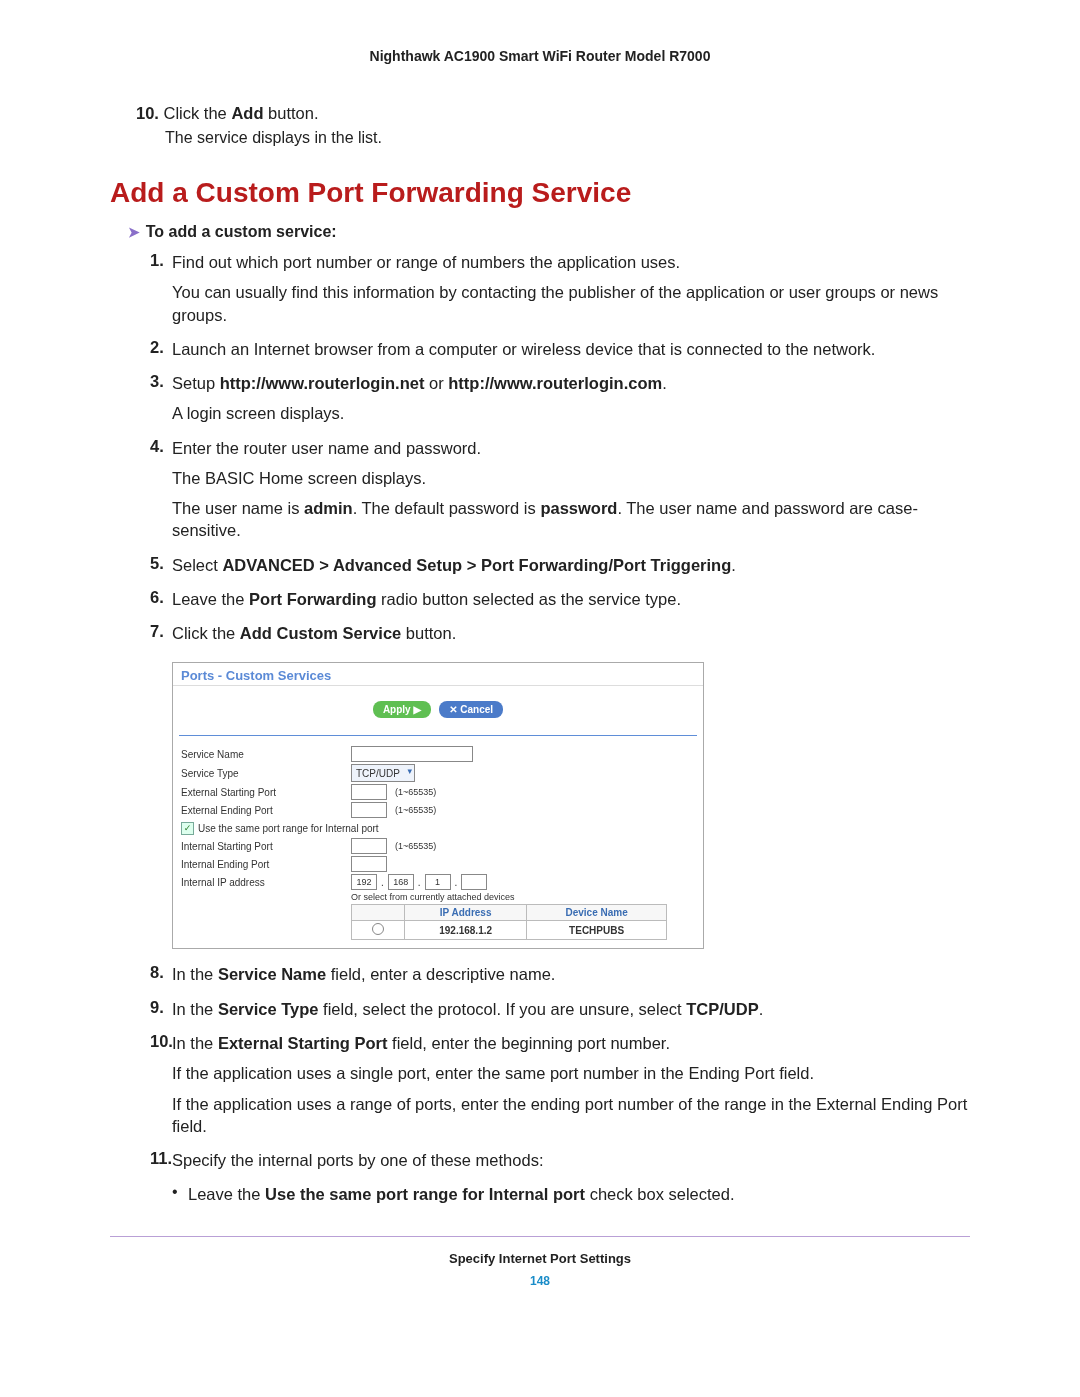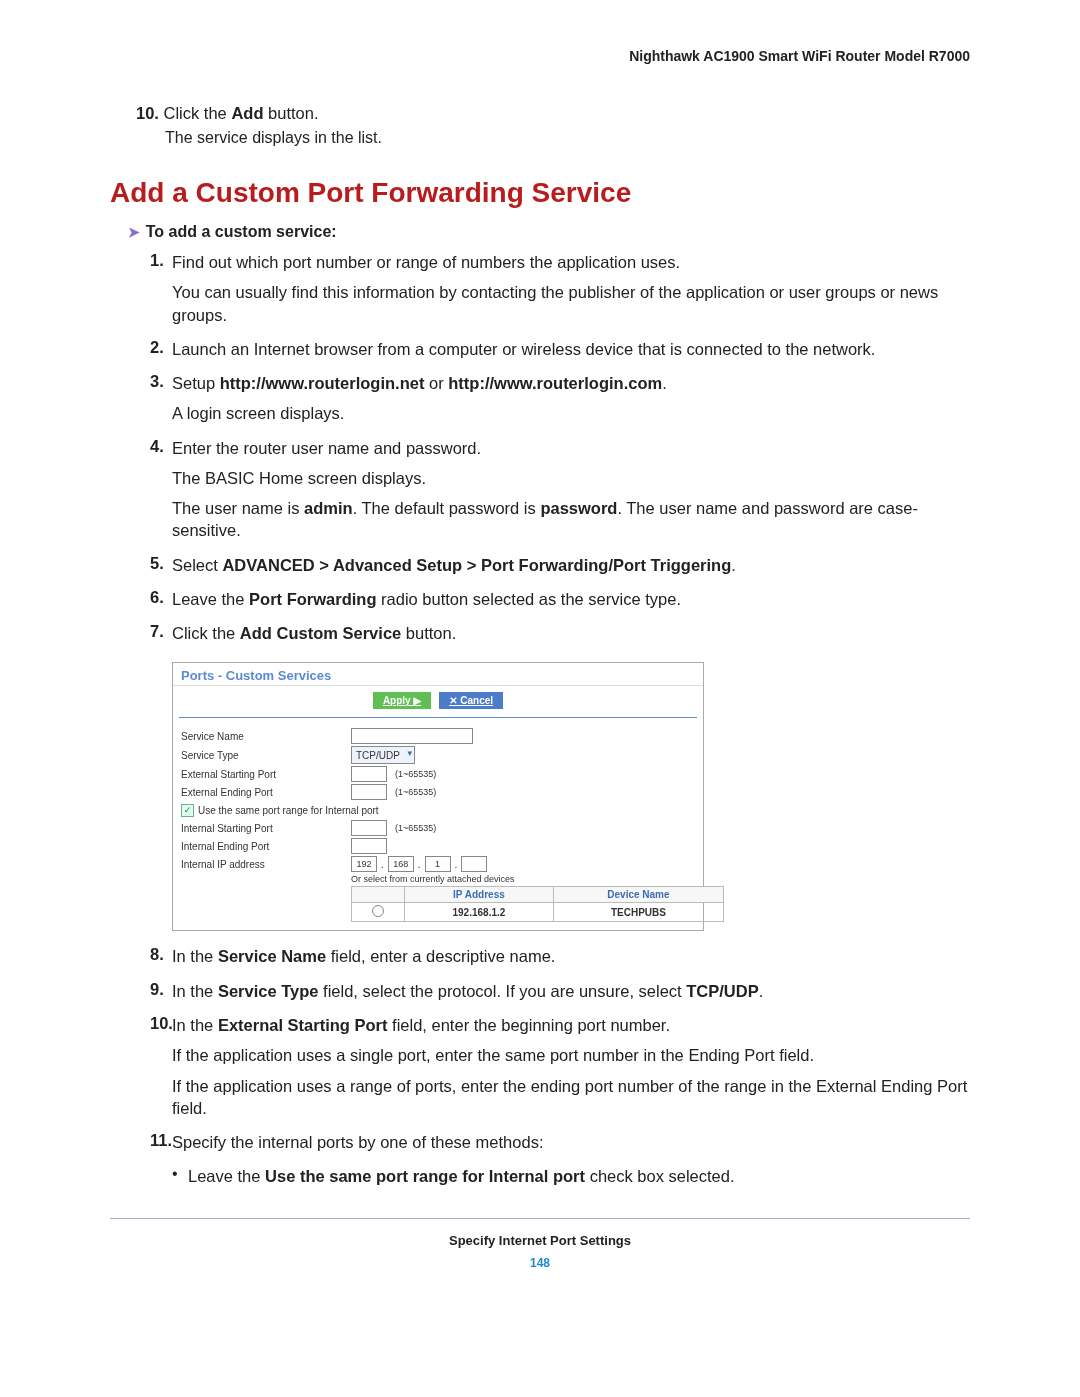--- a/index.html
+++ b/index.html
@@ -10,21 +10,21 @@
     color: #222;
   }
   .page {
     width: 1080px;
     min-height: 1397px;
     box-sizing: border-box;
     padding: 48px 110px 30px 110px;
     position: relative;
   }
   .header {
-    text-align: right;
+    text-align: center;
     font-weight: bold;
     font-size: 14px;
     margin-bottom: 40px;
   }
   .step-line {
     font-size: 16.5px;
     margin: 6px 0 6px 26px;
   }
   .step-num { font-weight: bold; }
   .step-bold { font-weight: bold; }
@@ -115,27 +115,26 @@
     font-weight: bold;
     padding: 5px 8px 2px 8px;
     border-bottom: 1px solid #ddd;
   }
   .router-ui .btnrow {
     text-align: center;
     padding: 6px 0 6px 0;
   }
   .router-ui .btn {
     display: inline-block;
-    border-radius: 0;
+    border-radius: 8px;
     color: #fff;
     font-size: 10px;
     font-weight: bold;
     padding: 3px 10px;
-    margin: 0 4px;
-    text-decoration: underline;
+    margin: 9px 4px;
   }
   .router-ui .btn.apply { background: #5fbf52; }
   .router-ui .btn.cancel { background: #4b7bc9; }
   .router-ui .hr {
     border-top: 1px solid #5f8ed8;
     margin: 2px 6px 6px 6px;
   }
   .router-ui .form {
     padding: 2px 8px 4px 8px;
   }
@@ -186,21 +185,21 @@
   .router-ui .cb {
     width: 11px; height: 11px; border: 1px solid #7a9; background: #dfe;
     display: inline-flex; align-items: center; justify-content: center;
     font-size: 9px; color: #2a7a2a; margin-right: 4px;
   }
   .router-ui .subnote {
     font-size: 9px;
     margin: 2px 0 2px 170px;
   }
   .router-ui table.dev {
-    width: 373px;
+    width: 316px;
     margin: 2px 0 4px 170px;
     border-collapse: collapse;
     font-size: 10px;
   }
   .router-ui table.dev th, .router-ui table.dev td {
     border: 1px solid #bbb;
     padding: 2px 6px;
     text-align: center;
     font-weight: bold;
   }

